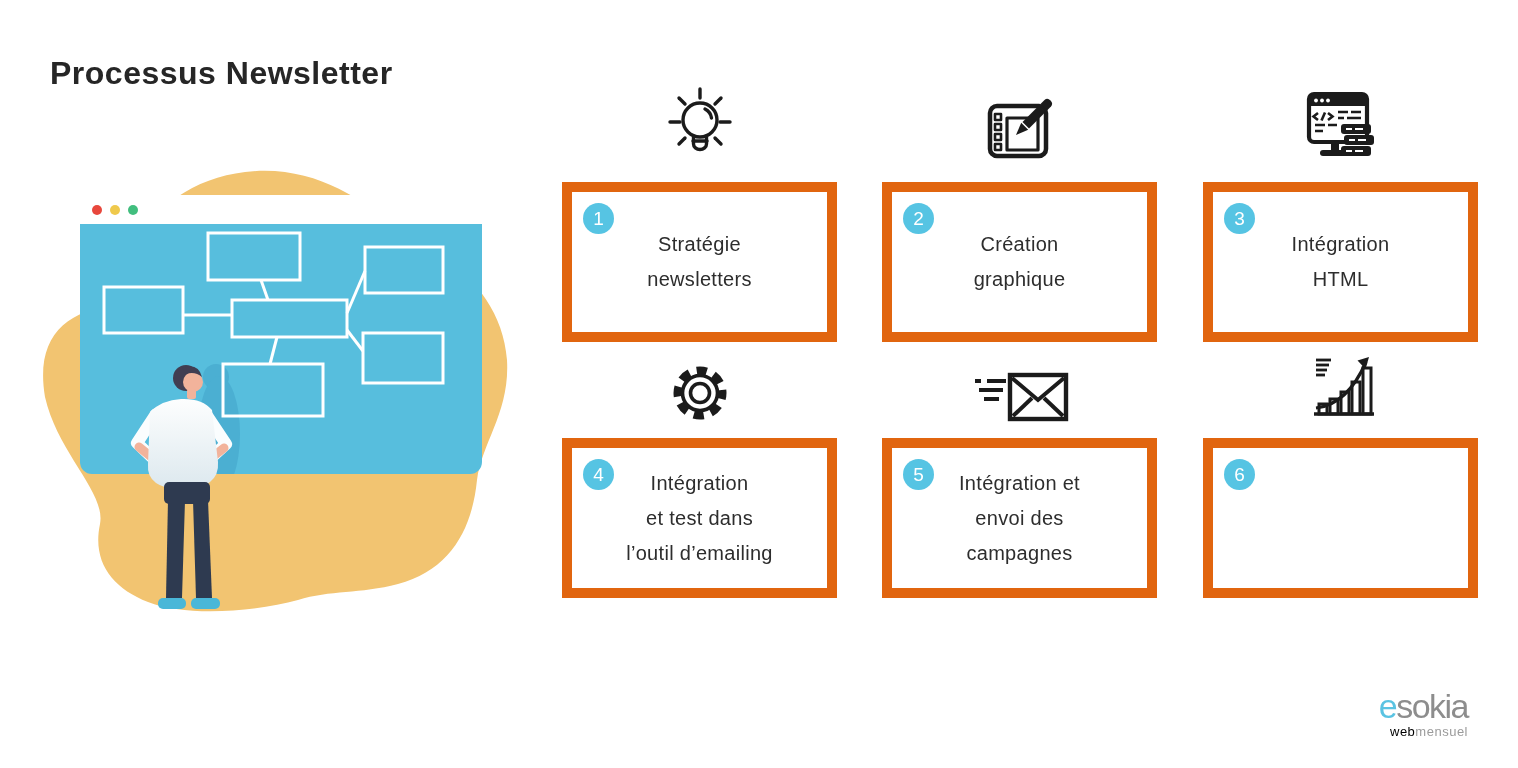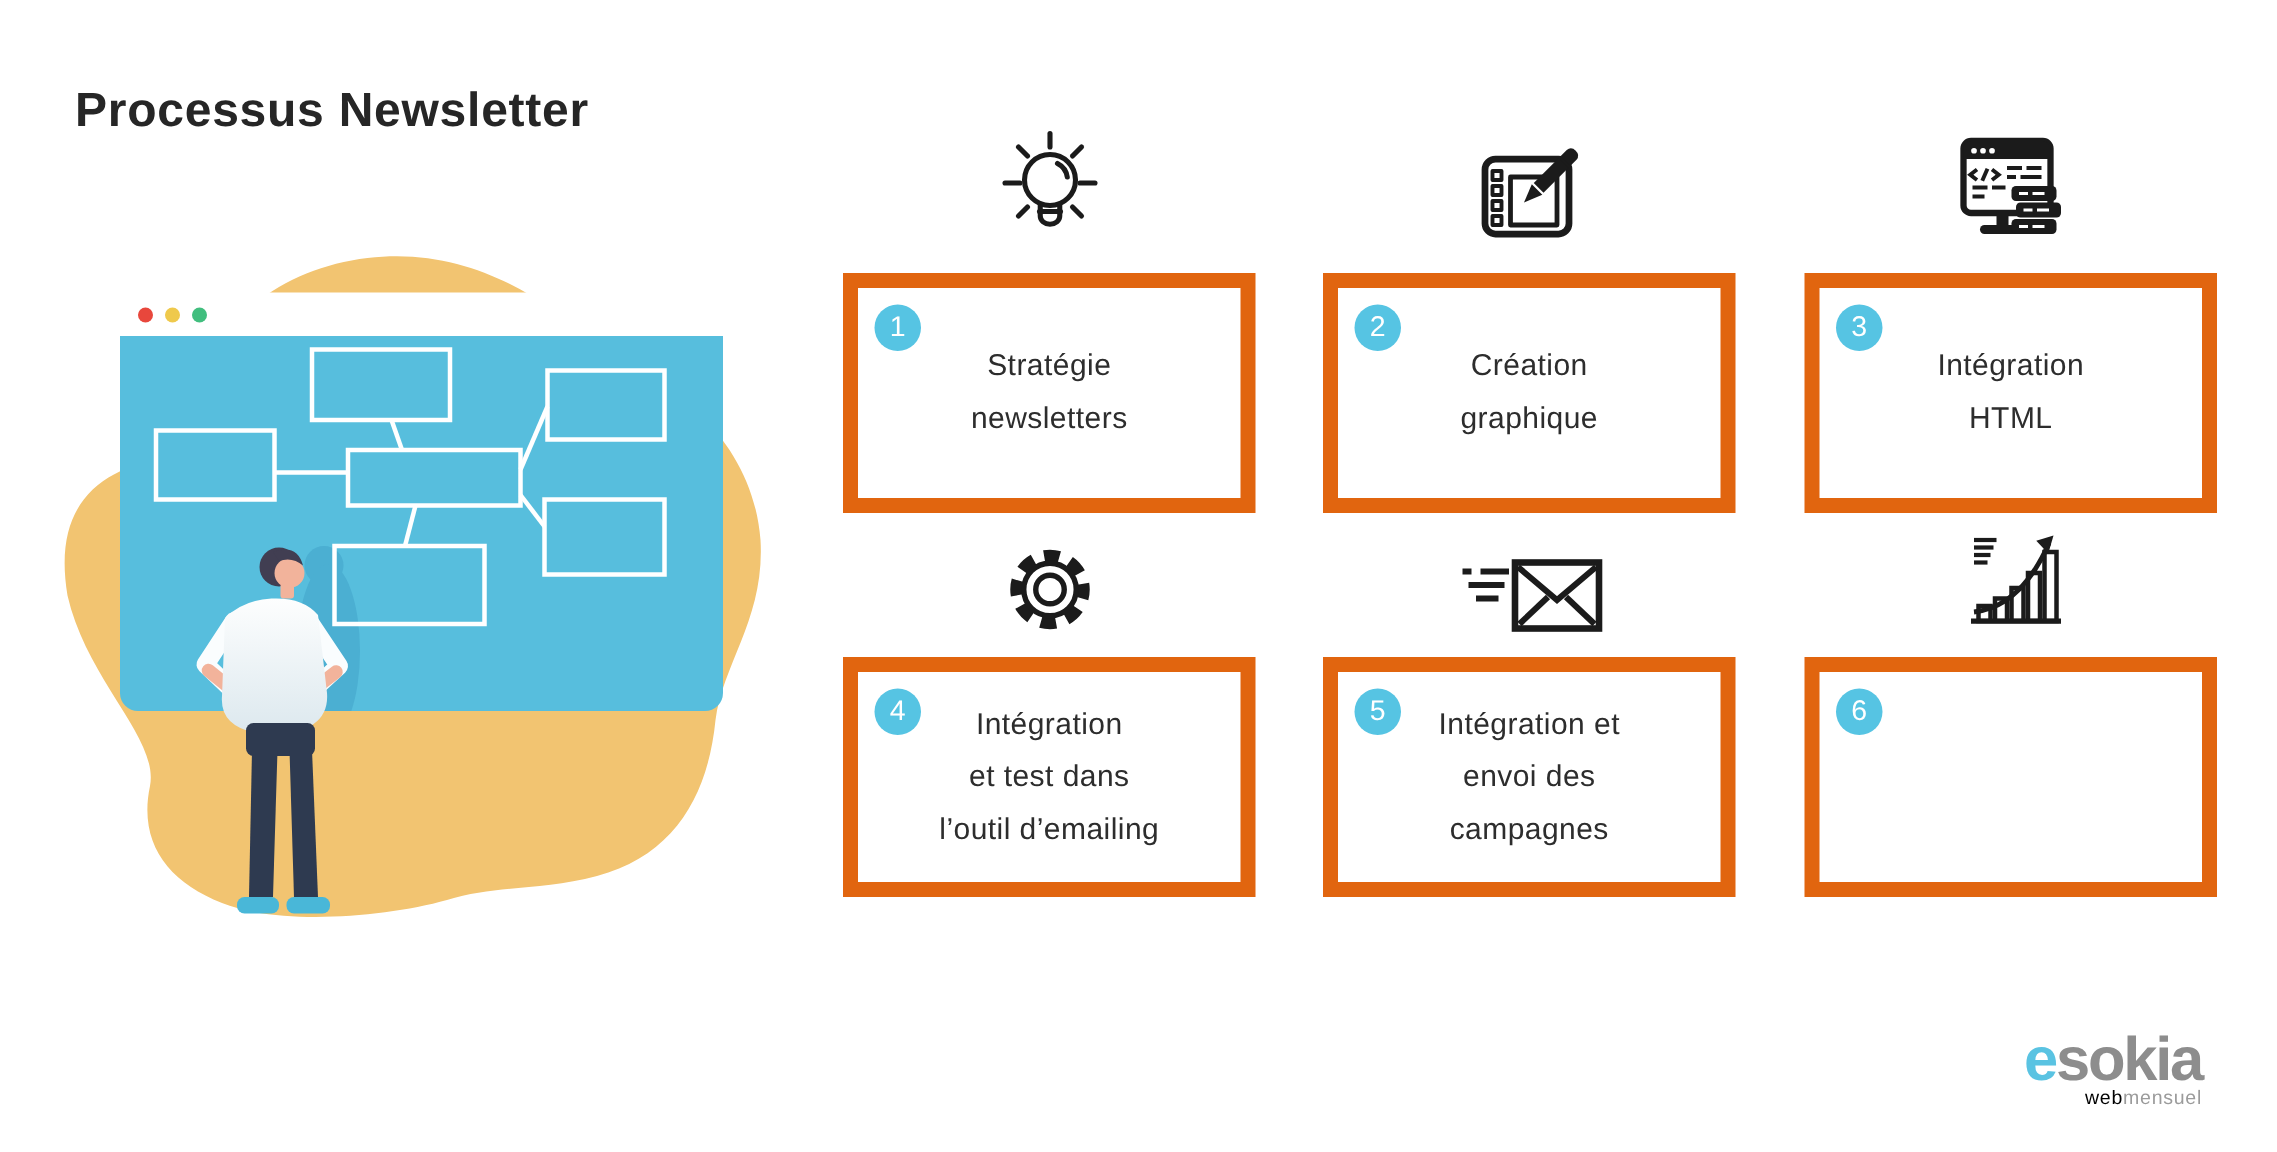--- a/index.html
+++ b/index.html
@@ -17,21 +17,21 @@
   .step-box{position:relative;width:275px;height:160px;box-sizing:border-box;
             border:10px solid #E1650F;background:#ffffff;display:flex;
             align-items:center;justify-content:center;}
   .step-badge{position:absolute;left:11px;top:11px;width:31px;height:31px;border-radius:50%;
               background:#56C4E3;color:#ffffff;font-size:19px;line-height:31px;
               text-align:center;}
   .step-label{white-space:pre-line;text-align:center;font-size:20px;line-height:35px;
               color:#2D2D2D;letter-spacing:.3px;}
   
   .logo{position:absolute;left:1318px;top:686px;width:150px;text-align:right;}
-  .logo-brand{font-size:41px;font-weight:700;letter-spacing:-1.5px;line-height:40px;text-align:right;}
+  .logo-brand{font-size:34px;font-weight:400;letter-spacing:-1.5px;line-height:40px;text-align:right;}
   .logo-e{color:#5AC3E2;}
   .logo-rest{color:#8D8D8D;}
   .logo-tagline{font-size:13px;letter-spacing:.5px;margin-top:-2px;}
   .logo-web{color:#000000;}
   .logo-agency{color:#9B9B9B;}
   .icon{stroke:#1B1B1B;fill:none;}
 </style>
 </head>
 <body>
 

